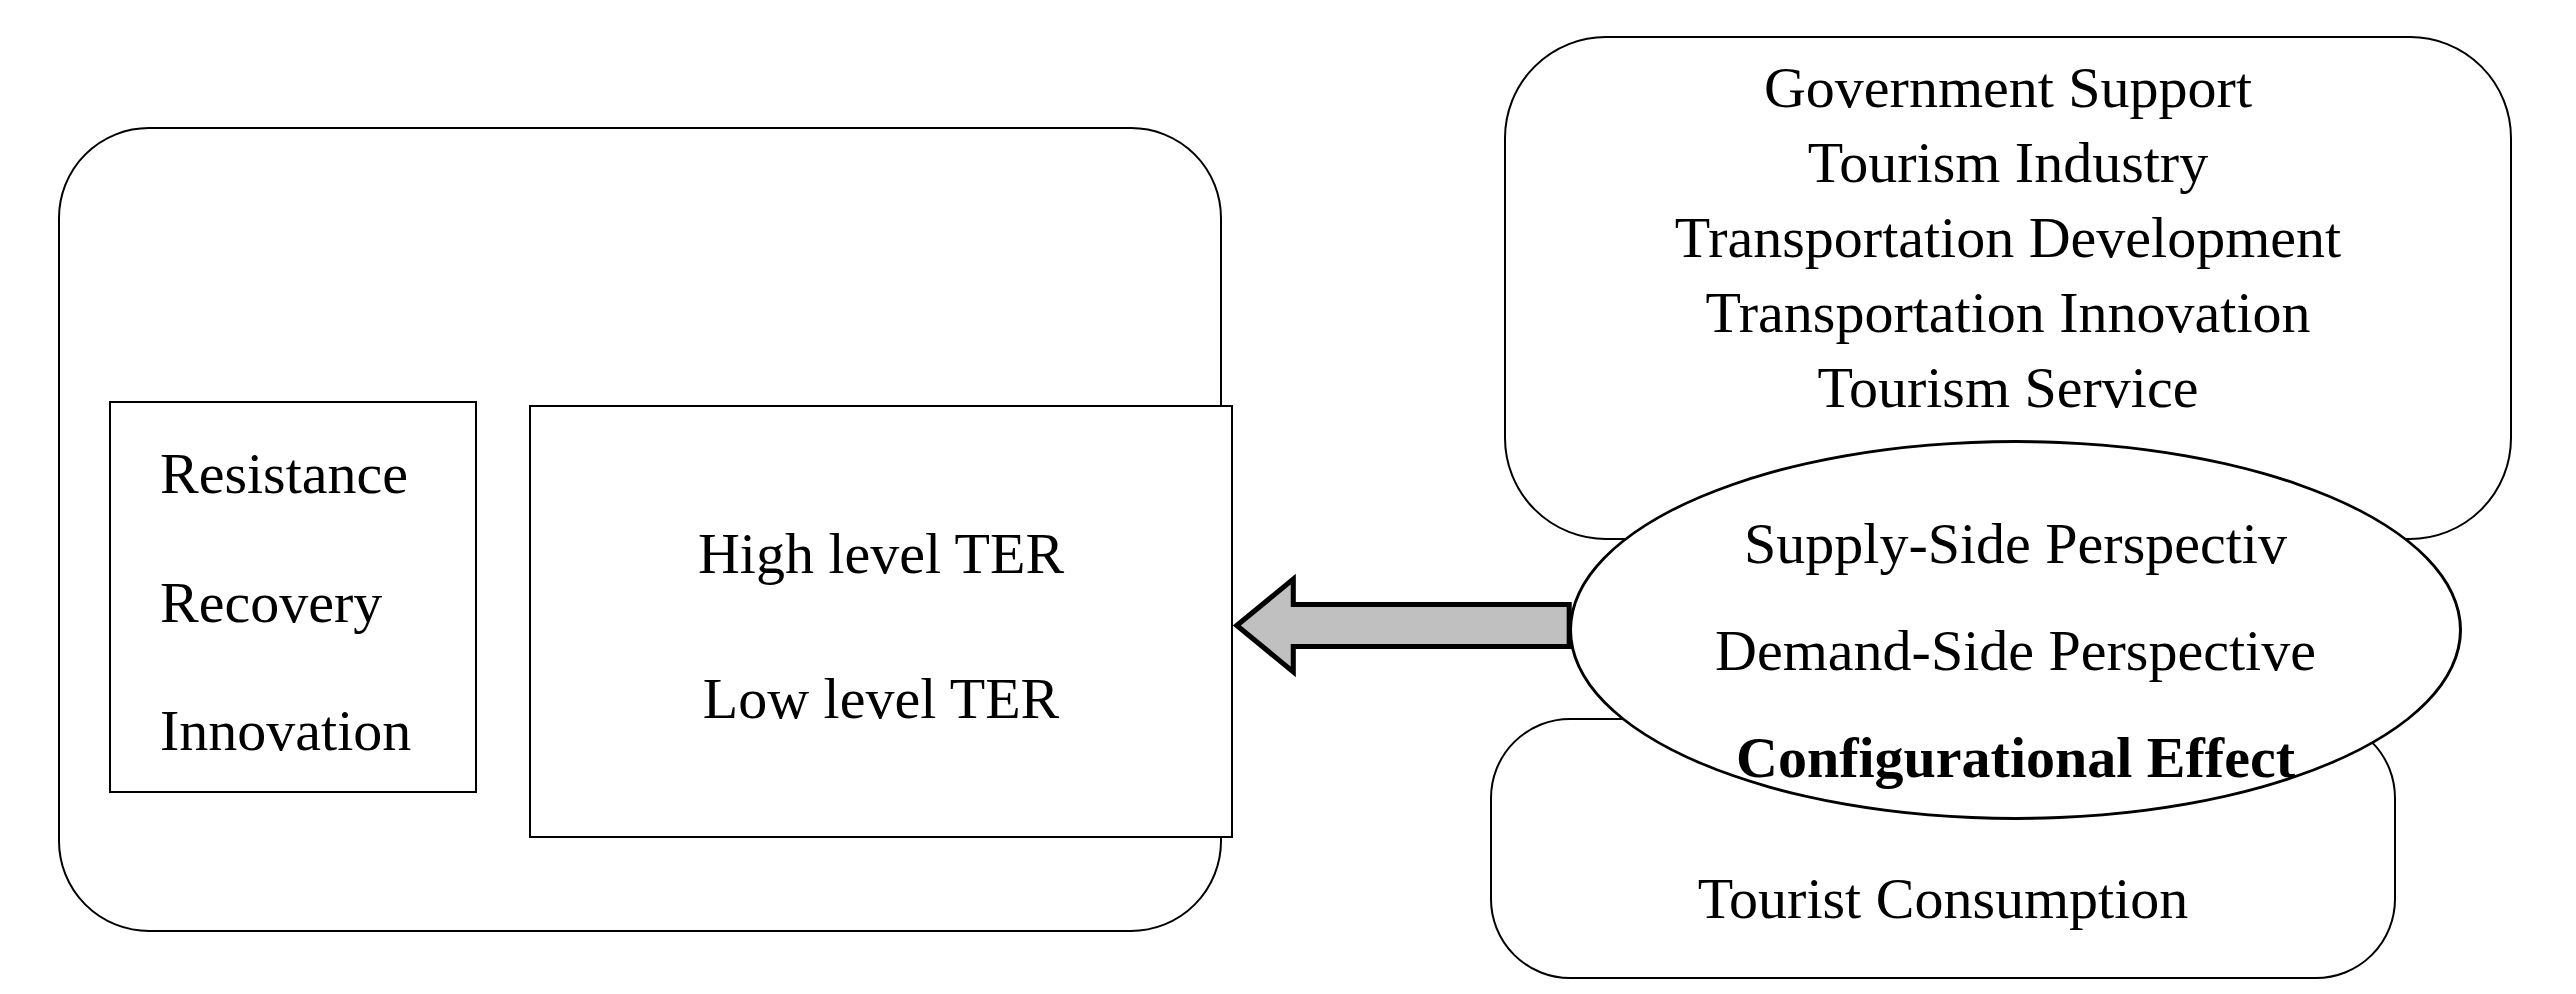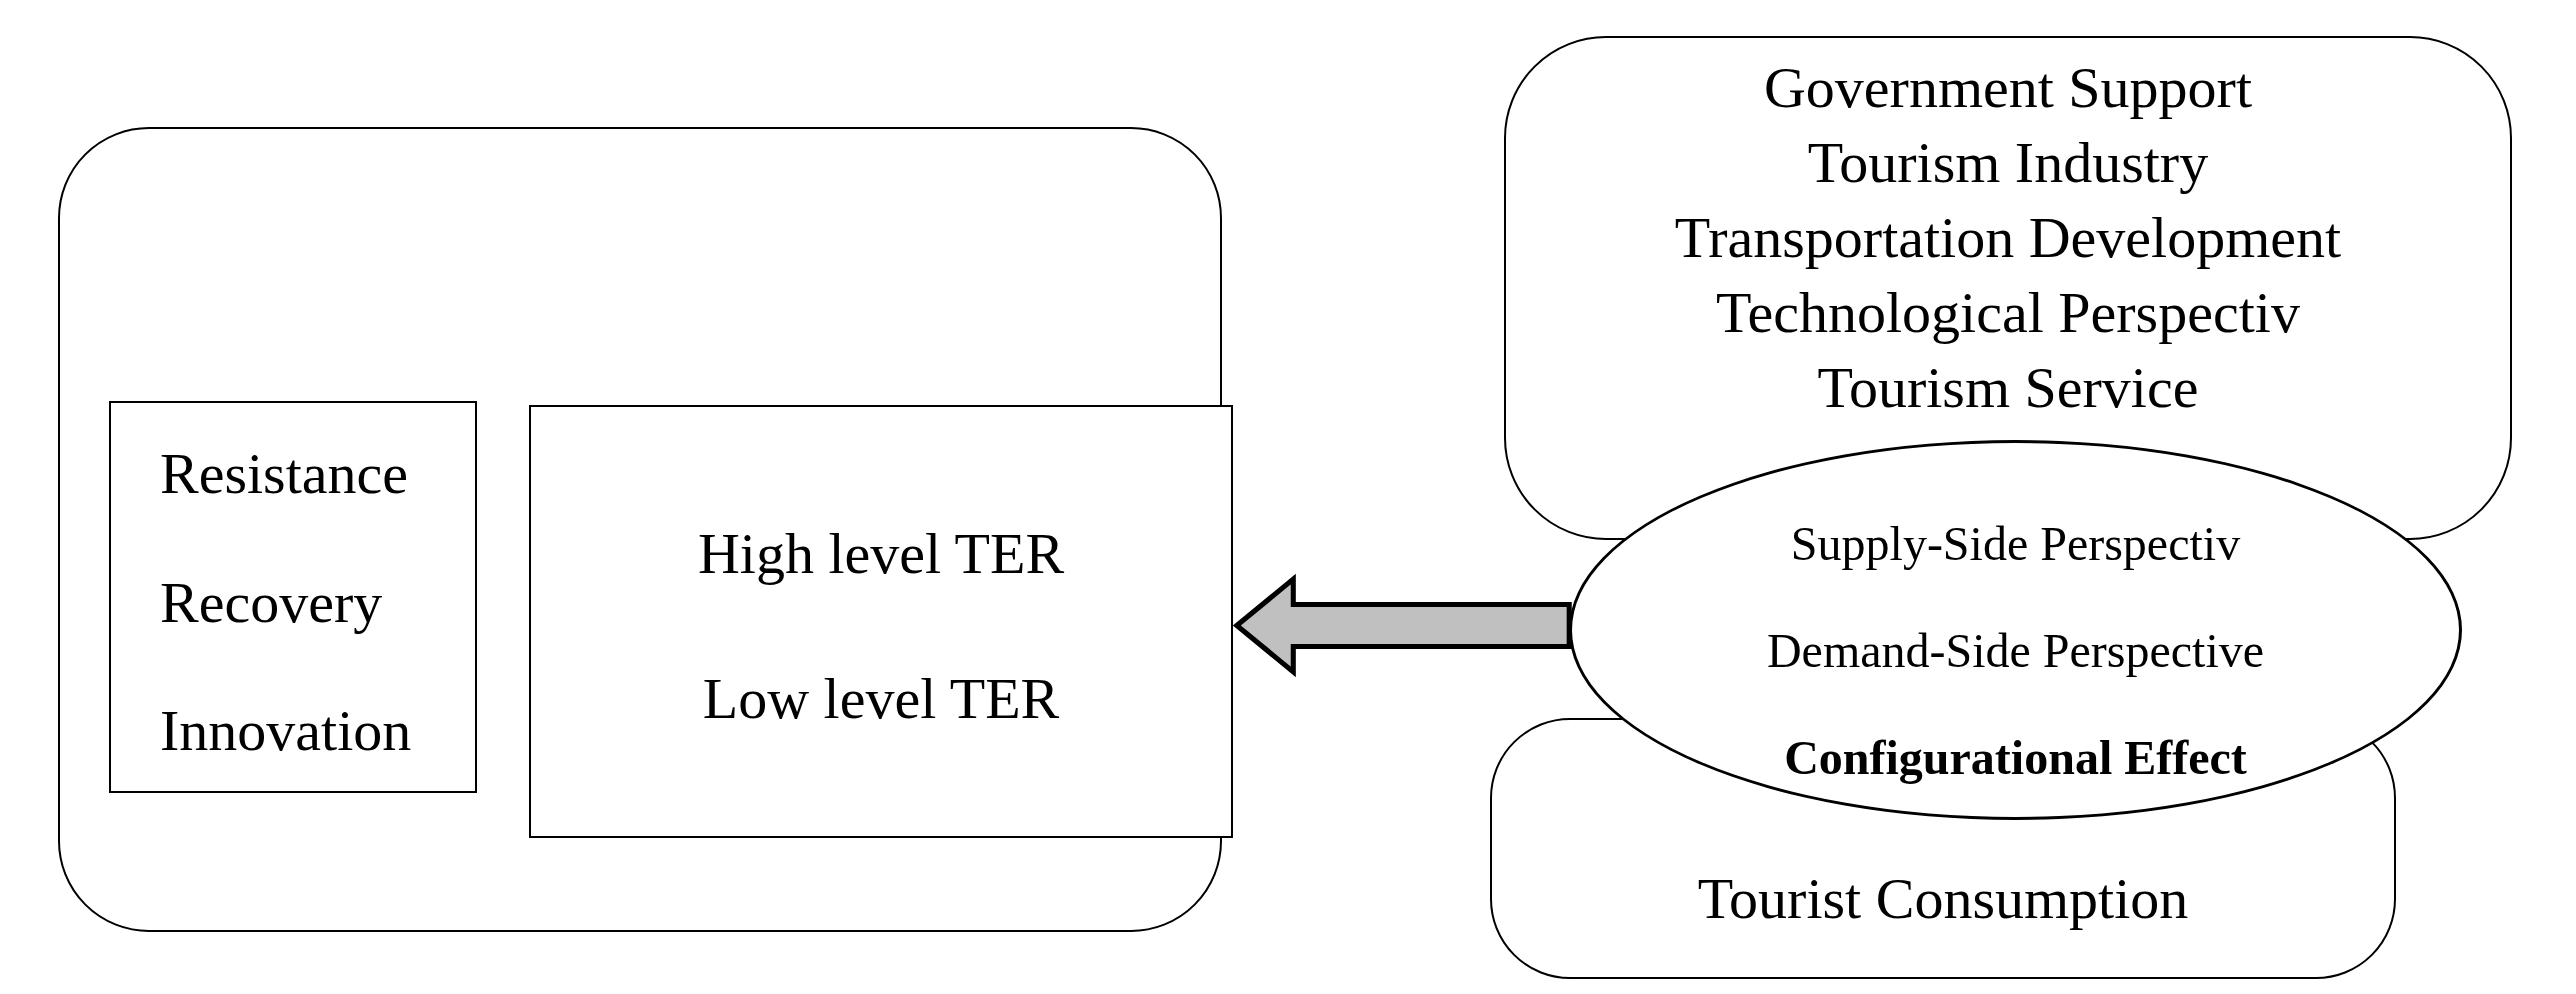--- a/index.html
+++ b/index.html
@@ -67,21 +67,21 @@
     text-align:center; padding-top:142px;
   }
   .demand-rect .t{ font-size:58px; line-height:73px; white-space:nowrap; }
   .ellipse{
     left:1569px; top:440px; width:893px; height:380px;
     border:3.6px solid #000; border-radius:50%;
     background:#fff; z-index:4;
     display:flex; flex-direction:column; justify-content:center;
     align-items:center; padding-top:9.4px; text-align:center;
   }
-  .ellipse .t{ font-size:48px; line-height:75px; white-space:nowrap;margin-top:32px; }
+  .ellipse .t{ font-size:58px; line-height:75px; white-space:nowrap;margin-top:32px; }
   .bold{ font-weight:bold; }
 </style>
 </head>
 <body>
 
 <div class="canvas">
 
   <div class="abs outer-rect"></div>
 
 
@@ -97,21 +97,21 @@
   </div>
 
   <svg class="abs arrow-svg" viewBox="0 0 475 150" xmlns="http://www.w3.org/2000/svg">
     <polygon points="8,75 86,11 86,46 467,46 467,104 86,104 86,139" stroke="#000000" stroke-width="7" stroke-linejoin="miter" fill="#c0c0c0"></polygon>
   </svg>
 
   <div class="abs supply-rect">
     <div class="t">Government Support</div>
     <div class="t">Tourism Industry</div>
     <div class="t">Transportation Development</div>
-    <div class="t">Technological Perspectiv</div>
+    <div class="t">Transportation Innovation</div>
     <div class="t">Tourism Service</div>
   </div>
 
   <div class="abs demand-rect">
     <div class="t">Tourist Consumption</div>
   </div>
 
   <div class="abs ellipse">
     <div class="t">Supply-Side Perspectiv</div>
     <div class="t">Demand-Side Perspective</div>

